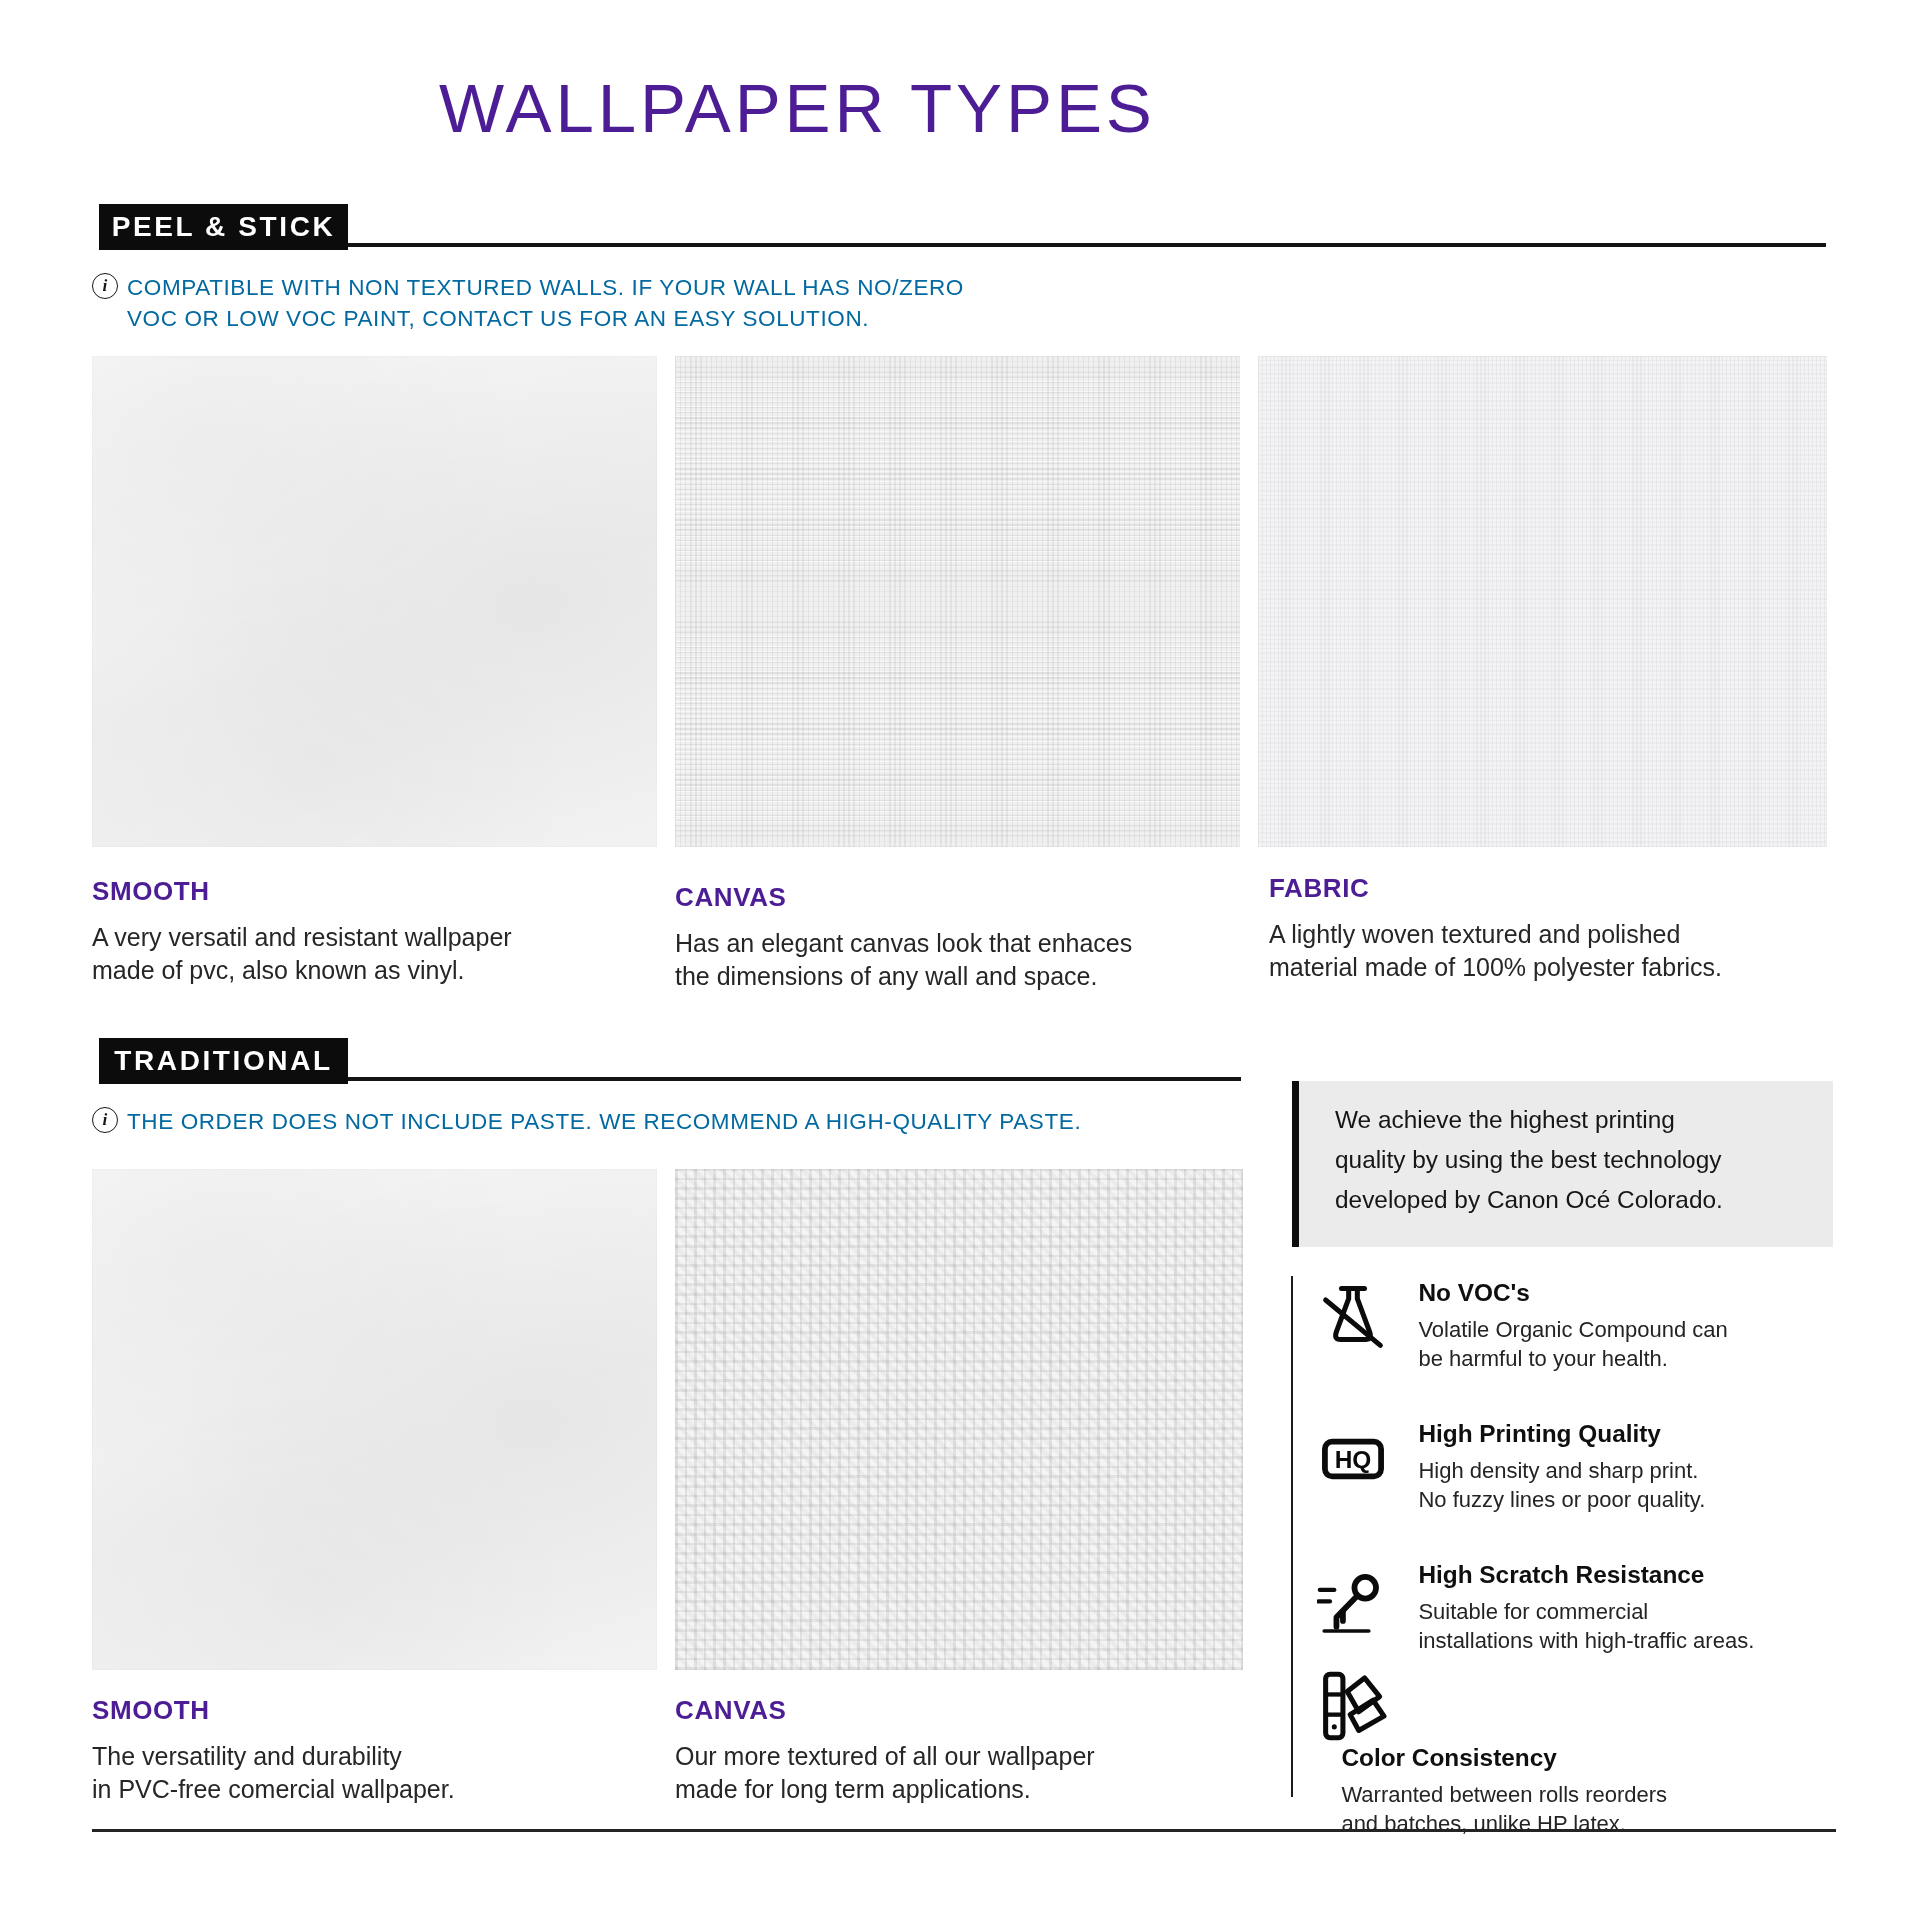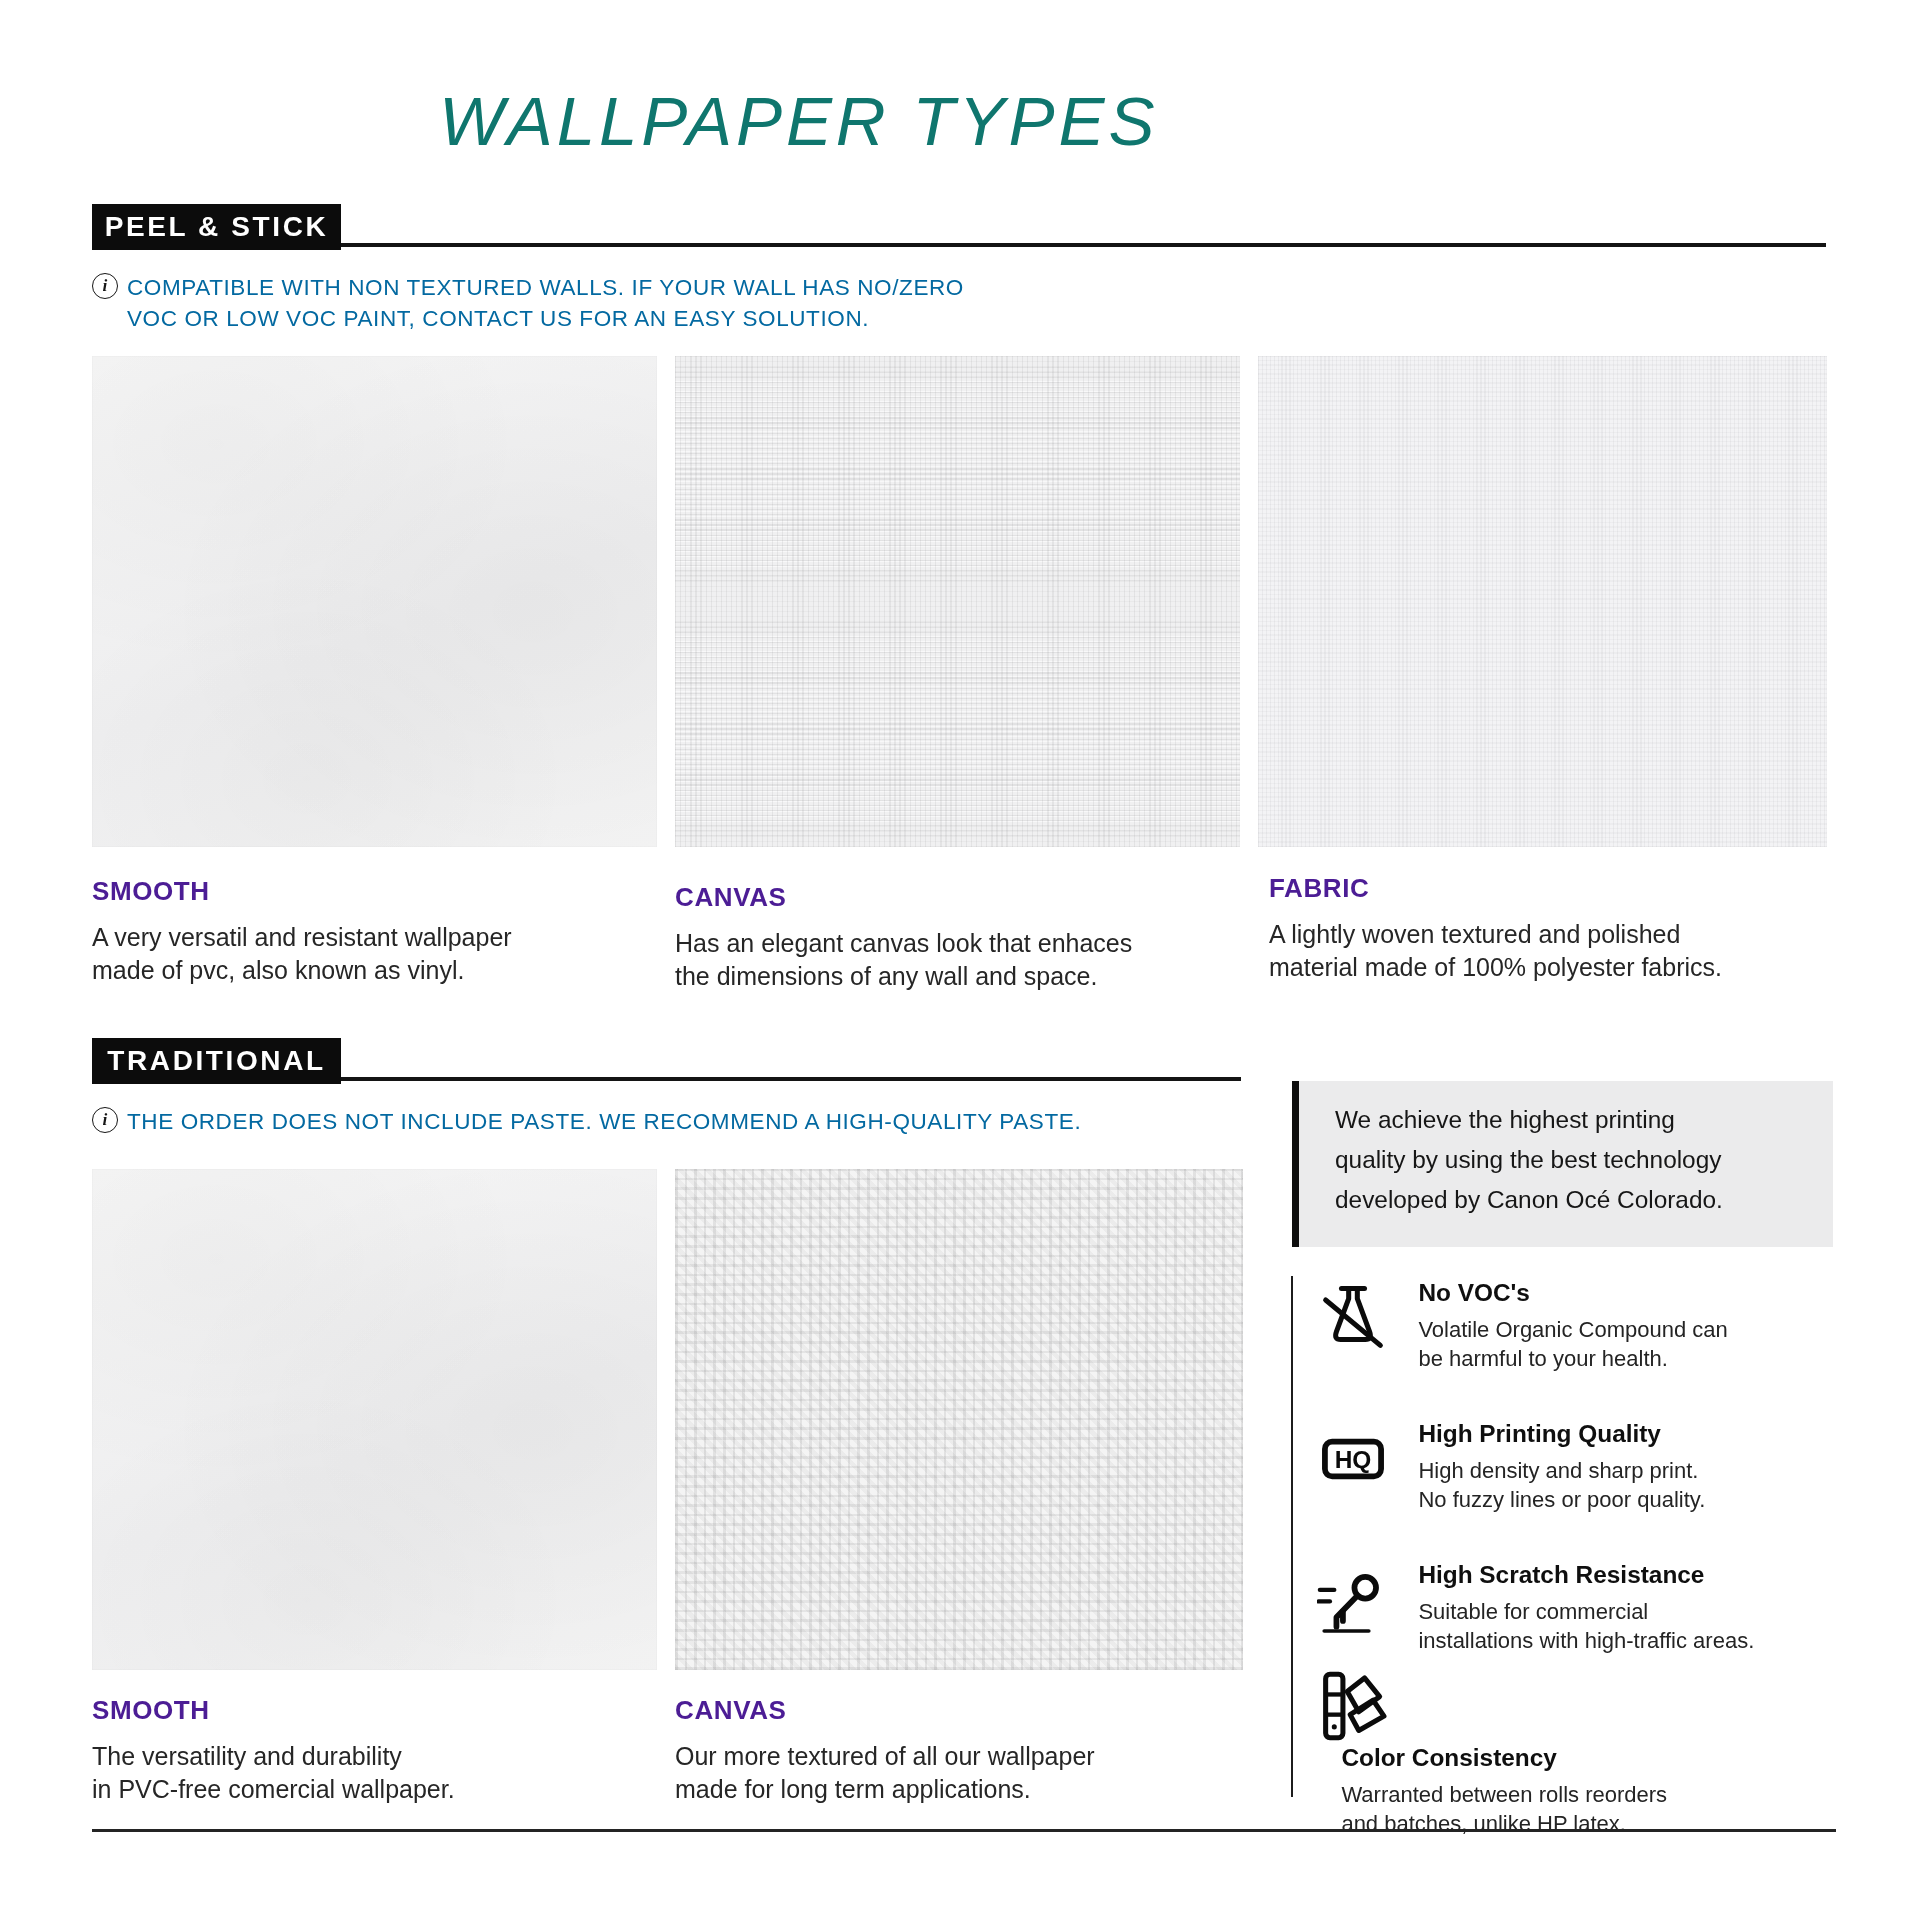--- a/index.html
+++ b/index.html
@@ -8,34 +8,33 @@
     position:relative;
     width:1926px; height:1926px;
     font-family:"Liberation Sans", sans-serif;
     color:#161616;
     overflow:hidden;
   }
   .abs { position:absolute; }
 
   
   .page-title {
-    left:439px; top:82px;
+    left:439px; top:69px;
     font-size:69px; font-weight:400;
-    letter-spacing:3.9px; color:#0f766e;
+    letter-spacing:3.9px; color:#4c1d95;
     white-space:nowrap;
-    font-style:italic;
   }
 
   
   .section-label {
     width:249px; height:46px;
     background:#0c0c0c; color:#ffffff;
     display:flex; align-items:center; justify-content:center;
     font-size:28px; font-weight:700; letter-spacing:2.6px;
-    white-space:nowrap; z-index:2;
+    white-space:nowrap; z-index:2;margin-left:7px;
   }
   .section-rule { height:3.9px; background:#141414; z-index:1; }
 
   
   .note { display:flex; align-items:flex-start; }
   .info-icon {
     flex:0 0 auto;
     width:26px; height:26px; margin-top:1.3px;
     border:1.9px solid #161616; border-radius:50%;
     display:flex; align-items:center; justify-content:center;

